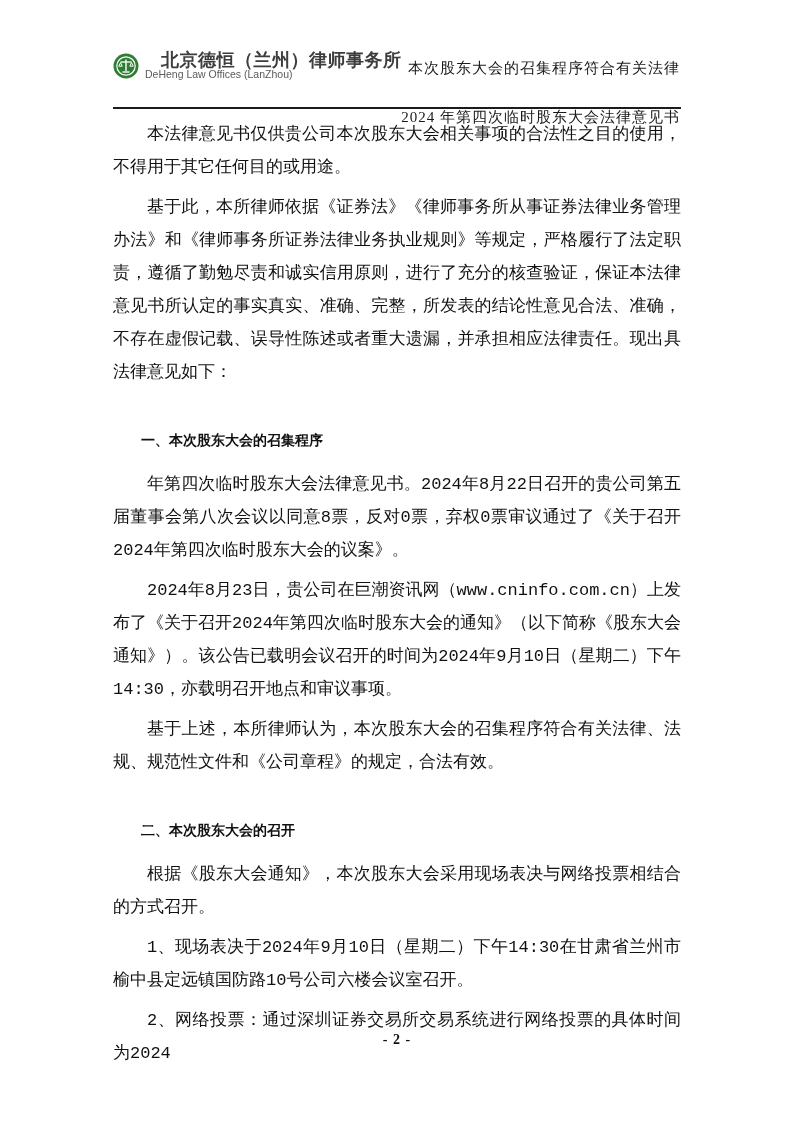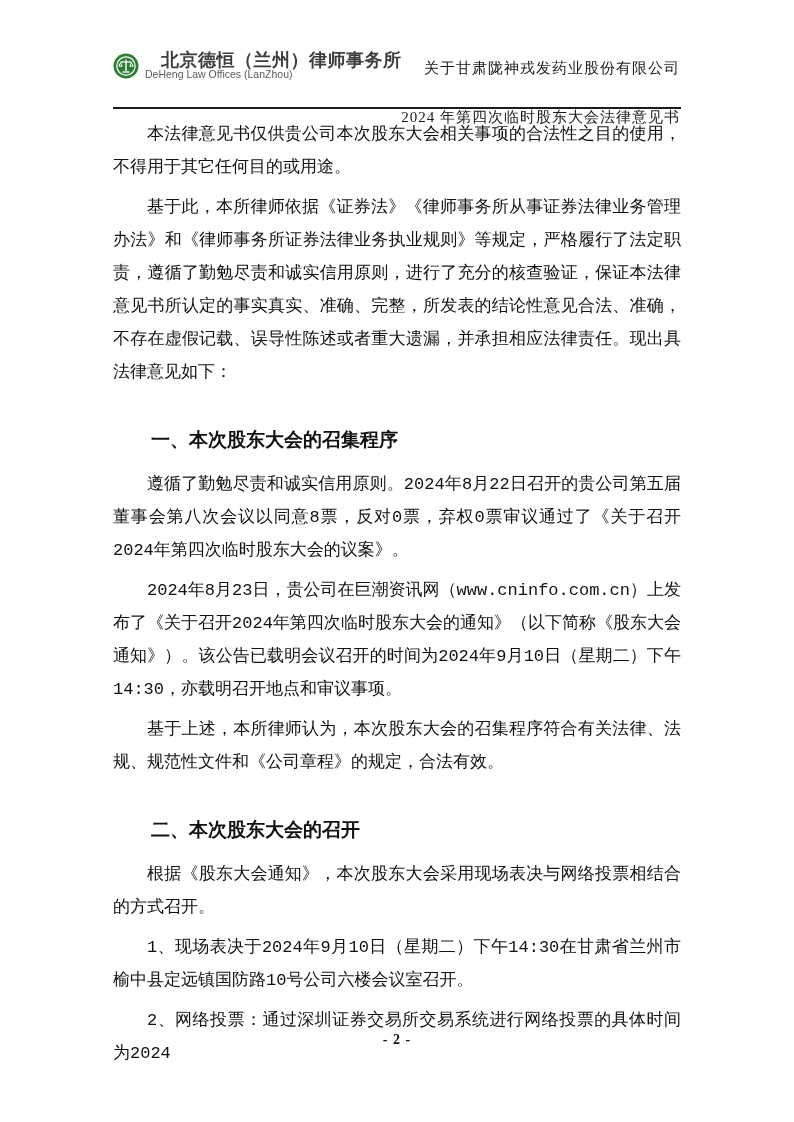--- a/index.html
+++ b/index.html
@@ -56,21 +56,21 @@
     font-size: 17px; line-height: 33px;
     text-align: justify;
     font-family: Liberation Mono, monospace;
   }
   .para {
     margin: 0 0 7px 0;
     text-indent: 2em;
   }
   .section-heading {
     font-weight: 700;
-    font-size: 19px;
+    font-size: 14px;
     margin: 36px 0 10px 0;
     text-indent: 2em;
   }
 
   
   .page-footer {
     position: absolute; left: 0; right: 0; top: 1032px;
     text-align: center;
     font-size: 14px; font-weight: 700; color: #111;
     letter-spacing: 1px;
@@ -94,32 +94,32 @@
         <line x1="9.5" y1="19" x2="16.5" y2="19" stroke="#ffffff" stroke-width="1.4"></line>
       </svg>
     </span>
     <span class="logo-text">
       <span class="logo-cn">北京德恒（兰州）律师事务所</span>
       <span class="logo-en">DeHeng Law Offices (LanZhou)</span>
     </span>
   </div>
 
   <div class="doc-titles">
-    <div class="doc-title-line1">关于甘肃陇神戎发药业股份有限公司</div>
+    <div class="doc-title-line1">本次股东大会的召集程序符合有关法律</div>
     <div class="doc-title-line2">2024 年第四次临时股东大会法律意见书</div>
   </div>
 
   <hr class="header-rule">
 
   <div class="doc-body">
     <p class="para">本法律意见书仅供贵公司本次股东大会相关事项的合法性之目的使用，不得用于其它任何目的或用途。</p>
     <p class="para">基于此，本所律师依据《证券法》《律师事务所从事证券法律业务管理办法》和《律师事务所证券法律业务执业规则》等规定，严格履行了法定职责，遵循了勤勉尽责和诚实信用原则，进行了充分的核查验证，保证本法律意见书所认定的事实真实、准确、完整，所发表的结论性意见合法、准确，不存在虚假记载、误导性陈述或者重大遗漏，并承担相应法律责任。现出具法律意见如下：</p>
 
     <div class="section-heading">一、本次股东大会的召集程序</div>
-    <p class="para">遵循了勤勉尽责和诚实信用原则。2024年8月22日召开的贵公司第五届董事会第八次会议以同意8票，反对0票，弃权0票审议通过了《关于召开2024年第四次临时股东大会的议案》。</p>
+    <p class="para">年第四次临时股东大会法律意见书。2024年8月22日召开的贵公司第五届董事会第八次会议以同意8票，反对0票，弃权0票审议通过了《关于召开2024年第四次临时股东大会的议案》。</p>
     <p class="para">2024年8月23日，贵公司在巨潮资讯网（www.cninfo.com.cn）上发布了《关于召开2024年第四次临时股东大会的通知》（以下简称《股东大会通知》）。该公告已载明会议召开的时间为2024年9月10日（星期二）下午14:30，亦载明召开地点和审议事项。</p>
     <p class="para">基于上述，本所律师认为，本次股东大会的召集程序符合有关法律、法规、规范性文件和《公司章程》的规定，合法有效。</p>
 
     <div class="section-heading">二、本次股东大会的召开</div>
     <p class="para">根据《股东大会通知》，本次股东大会采用现场表决与网络投票相结合的方式召开。</p>
     <p class="para">1、现场表决于2024年9月10日（星期二）下午14:30在甘肃省兰州市榆中县定远镇国防路10号公司六楼会议室召开。</p>
     <p class="para">2、网络投票：通过深圳证券交易所交易系统进行网络投票的具体时间为2024</p>
   </div>
 
   <div class="page-footer">- 2 -</div>

